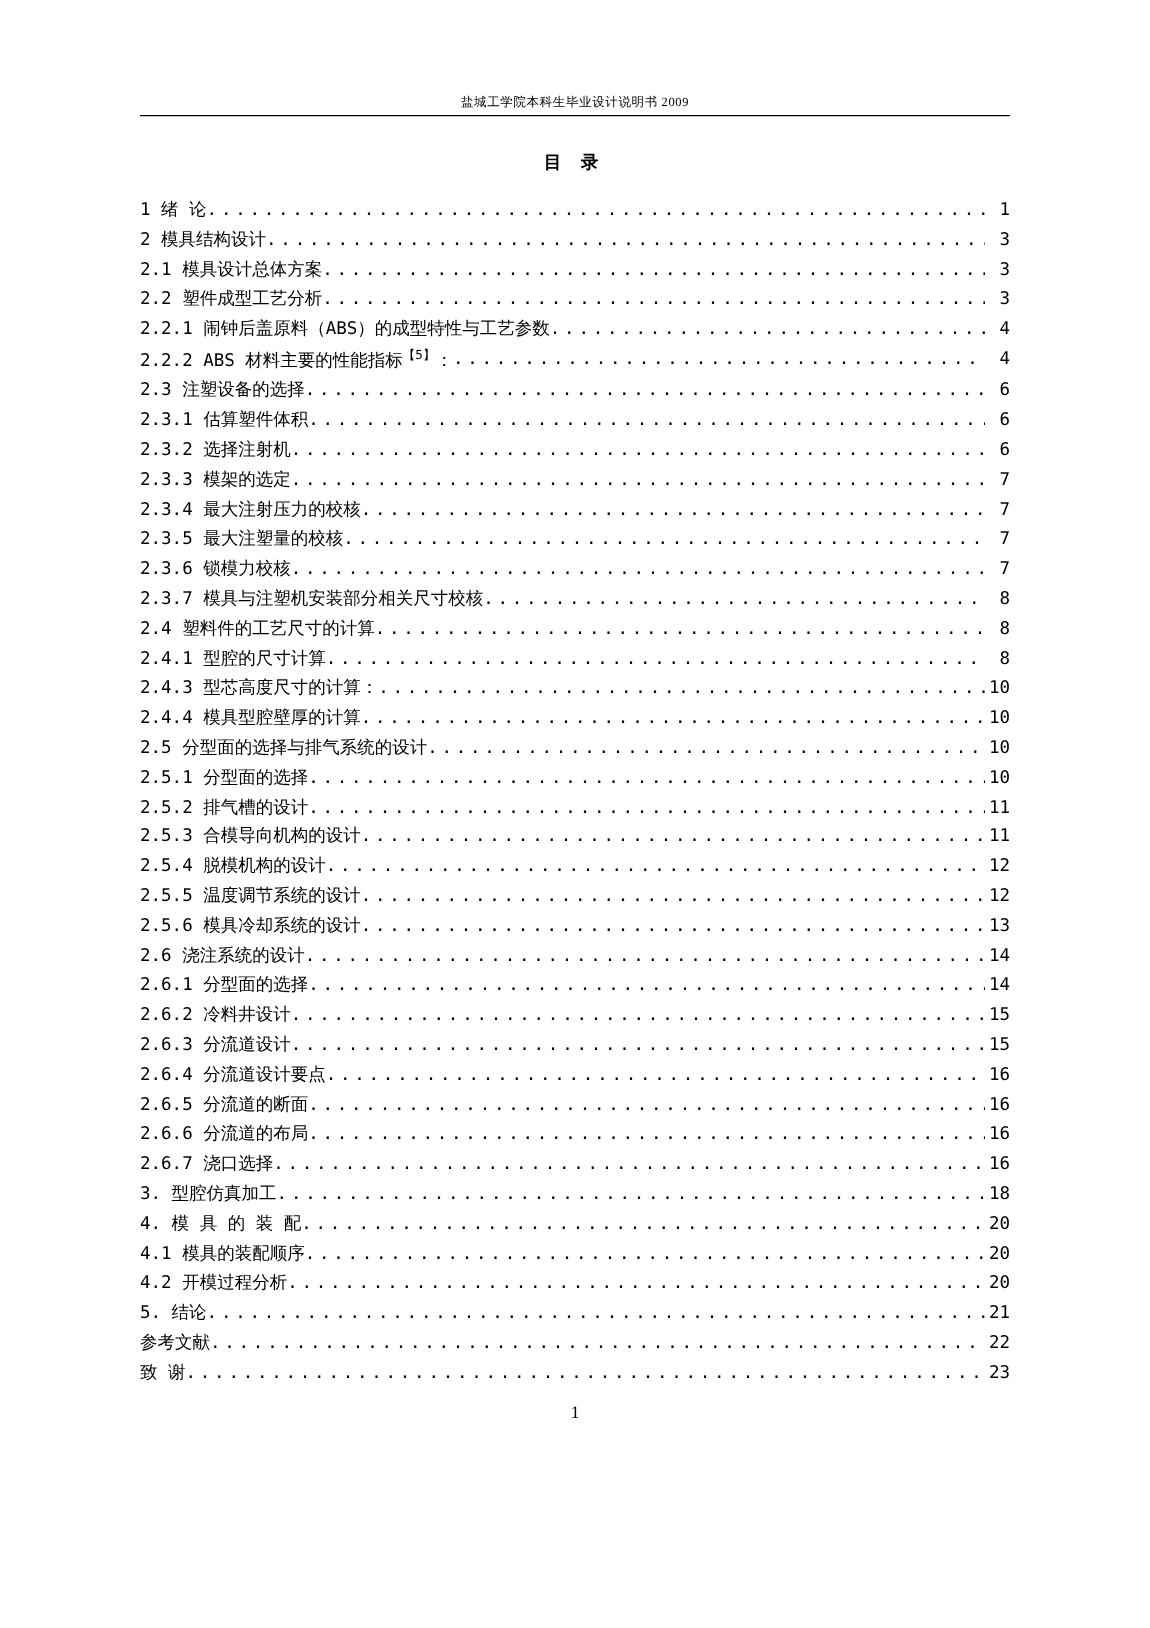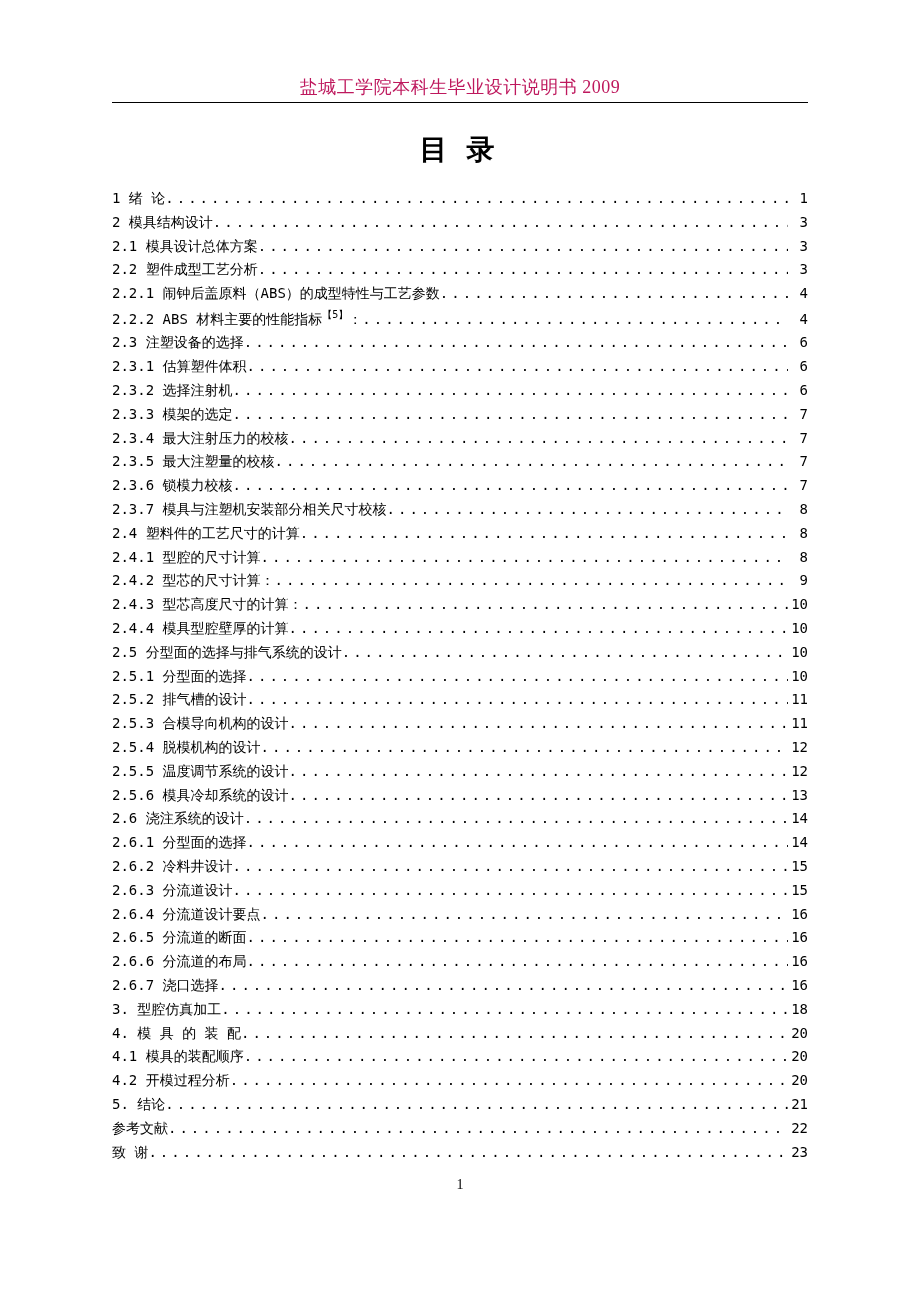--- a/index.html
+++ b/index.html
@@ -8,44 +8,44 @@
       background: #fff;
       font-family: "SimSun", "宋体", serif;
       width: 920px;
     }
     .page {
       padding: 75px 112px 40px 112px;
       box-sizing: border-box;
     }
     .header-text {
       text-align: center;
-      font-size: 18px;
-      color: #be185d;
+      font-size: 10px;
+      color: #000000;
       letter-spacing: 0.5px;
     }
     .header-rule {
       border: none;
       border-top: 1px solid #000;
       margin: 3px 0 28px 0;
     }
     .title {
       text-align: center;
-      font-size: 28px;
+      font-size: 14px;
       font-weight: bold;
       color: #000;
       margin-bottom: 22px;
       letter-spacing: 6px;
     }
     .toc {
       font-size: 14px;
       line-height: 1.0;
     }
     .toc-entry {
       display: flex;
-      align-items: flex-end;
+      align-items: flex-start;
       white-space: nowrap;
       margin-bottom: 9.8px;
       color: #000;
       font-family: "SimSun", "宋体", "MS Mincho", monospace;
     }
     .toc-label {
       flex: 0 0 auto;
     }
     .toc-leader {
       flex: 1 1 auto;
@@ -153,25 +153,20 @@
         <span class="toc-label">2.4 塑料件的工艺尺寸的计算</span>
         <span class="toc-leader"></span>
         <span class="toc-page">8</span>
       </div>
       <div class="toc-entry">
         <span class="toc-label">2.4.1 型腔的尺寸计算</span>
         <span class="toc-leader"></span>
         <span class="toc-page">8</span>
       </div>
       <div class="toc-entry">
-        <span class="toc-label">2.4.2 型芯的尺寸计算：</span>
-        <span class="toc-leader"></span>
-        <span class="toc-page">9</span>
-      </div>
-      <div class="toc-entry">
         <span class="toc-label">2.4.3 型芯高度尺寸的计算：</span>
         <span class="toc-leader"></span>
         <span class="toc-page">10</span>
       </div>
       <div class="toc-entry">
         <span class="toc-label">2.4.4 模具型腔壁厚的计算</span>
         <span class="toc-leader"></span>
         <span class="toc-page">10</span>
       </div>
       <div class="toc-entry">

